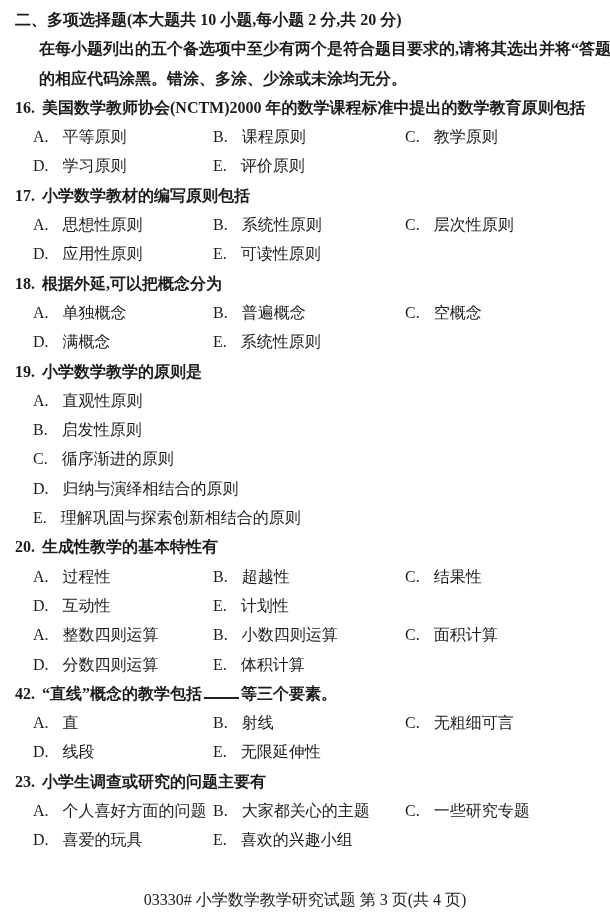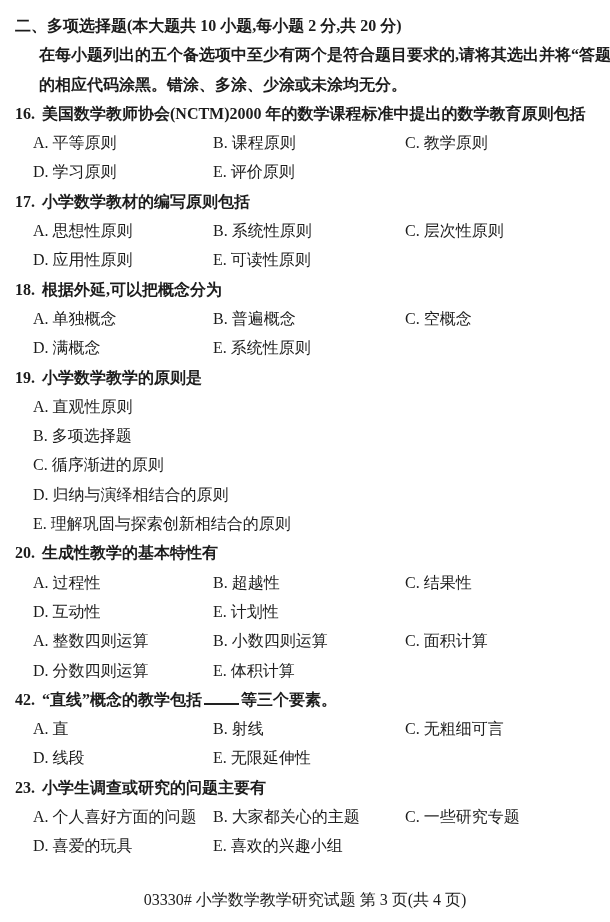--- a/index.html
+++ b/index.html
@@ -6,36 +6,36 @@
   .page {
     position: relative;
     width: 610px;
     height: 922px;
     background: #ffffff;
     font-family: "Liberation Serif", "DejaVu Serif", serif;
     font-size: 16px;
     color: #1c1c1c;
     overflow: hidden;
   }
-  .content { padding-top: 11px; }
+  .content { padding-top: 5px; }
   .line {
     position: relative;
     height: 29.3px;
     line-height: 29.3px;
     white-space: nowrap;
   }
   .hdr-title { padding-left: 15px; font-weight: bold; }
   .hdr-instr { padding-left: 39px; font-weight: bold; }
   .stem-line { padding-left: 15px; font-weight: bold; }
   .qnum { margin-right: 7px; }
   .opt { position: absolute; top: 0; }
   .col0 { left: 33px; }
   .col1 { left: 213px; }
   .col2 { left: 405px; }
-  .opt-text { margin-left: 4px; }
+  .opt-text { margin-left: 14px; }
   .blank {
     display: inline-block;
     width: 35px;
     height: 1.5px;
     background: #222222;
     margin: 0 2px;
   }
   .footer {
     position: absolute;
     left: 0;
@@ -84,21 +84,21 @@
         </div>
         <div class="line opt-line">
           <span class="opt col0"><span class="opt-label">D.</span><span class="opt-text">满概念</span></span>
           <span class="opt col1"><span class="opt-label">E.</span><span class="opt-text">系统性原则</span></span>
         </div>
         <div class="line stem-line"><span class="qnum">19.</span><span>小学数学教学的原则是</span></div>
         <div class="line opt-line">
           <span class="opt col0"><span class="opt-label">A.</span><span class="opt-text">直观性原则</span></span>
         </div>
         <div class="line opt-line">
-          <span class="opt col0"><span class="opt-label">B.</span><span class="opt-text">多项选择题</span></span>
+          <span class="opt col0"><span class="opt-label">B.</span><span class="opt-text">启发性原则</span></span>
         </div>
         <div class="line opt-line">
           <span class="opt col0"><span class="opt-label">C.</span><span class="opt-text">循序渐进的原则</span></span>
         </div>
         <div class="line opt-line">
           <span class="opt col0"><span class="opt-label">D.</span><span class="opt-text">归纳与演绎相结合的原则</span></span>
         </div>
         <div class="line opt-line">
           <span class="opt col0"><span class="opt-label">E.</span><span class="opt-text">理解巩固与探索创新相结合的原则</span></span>
         </div>

